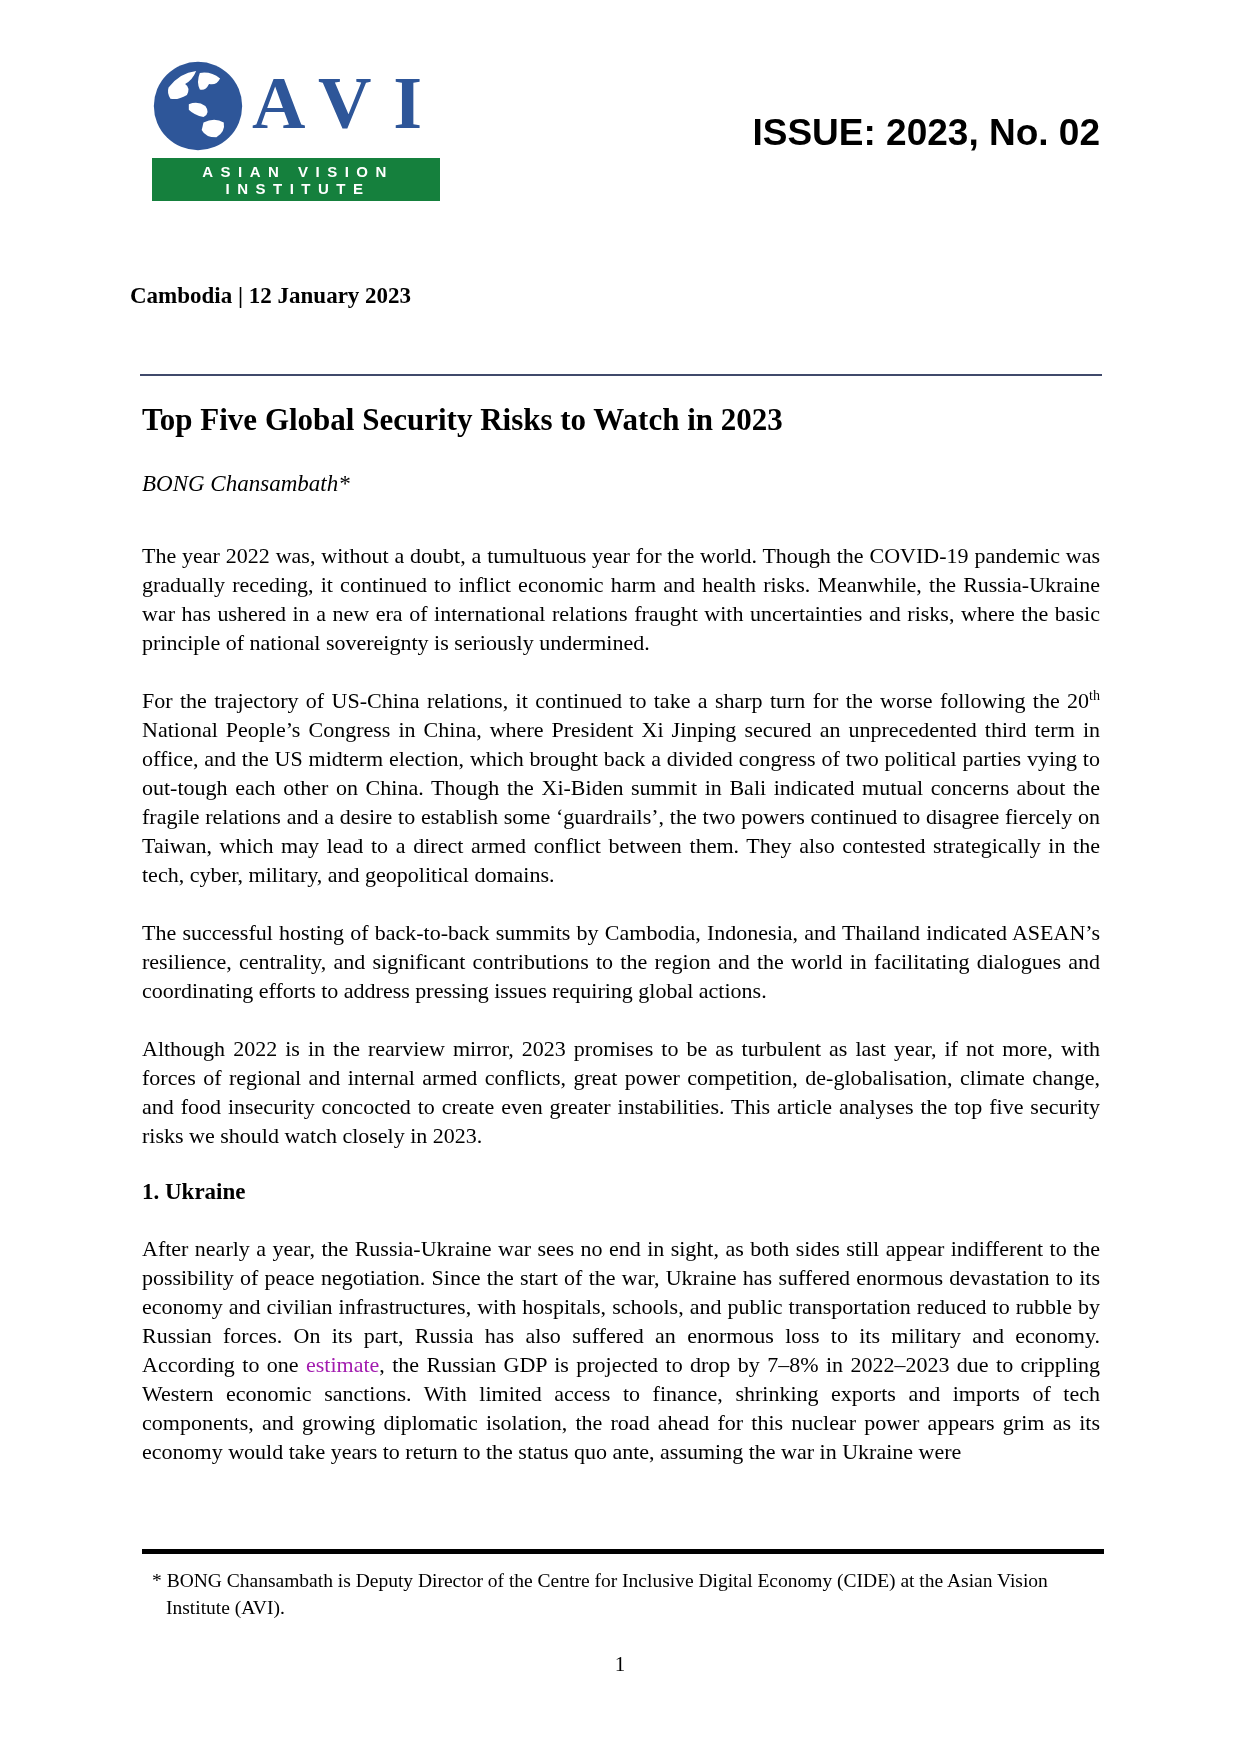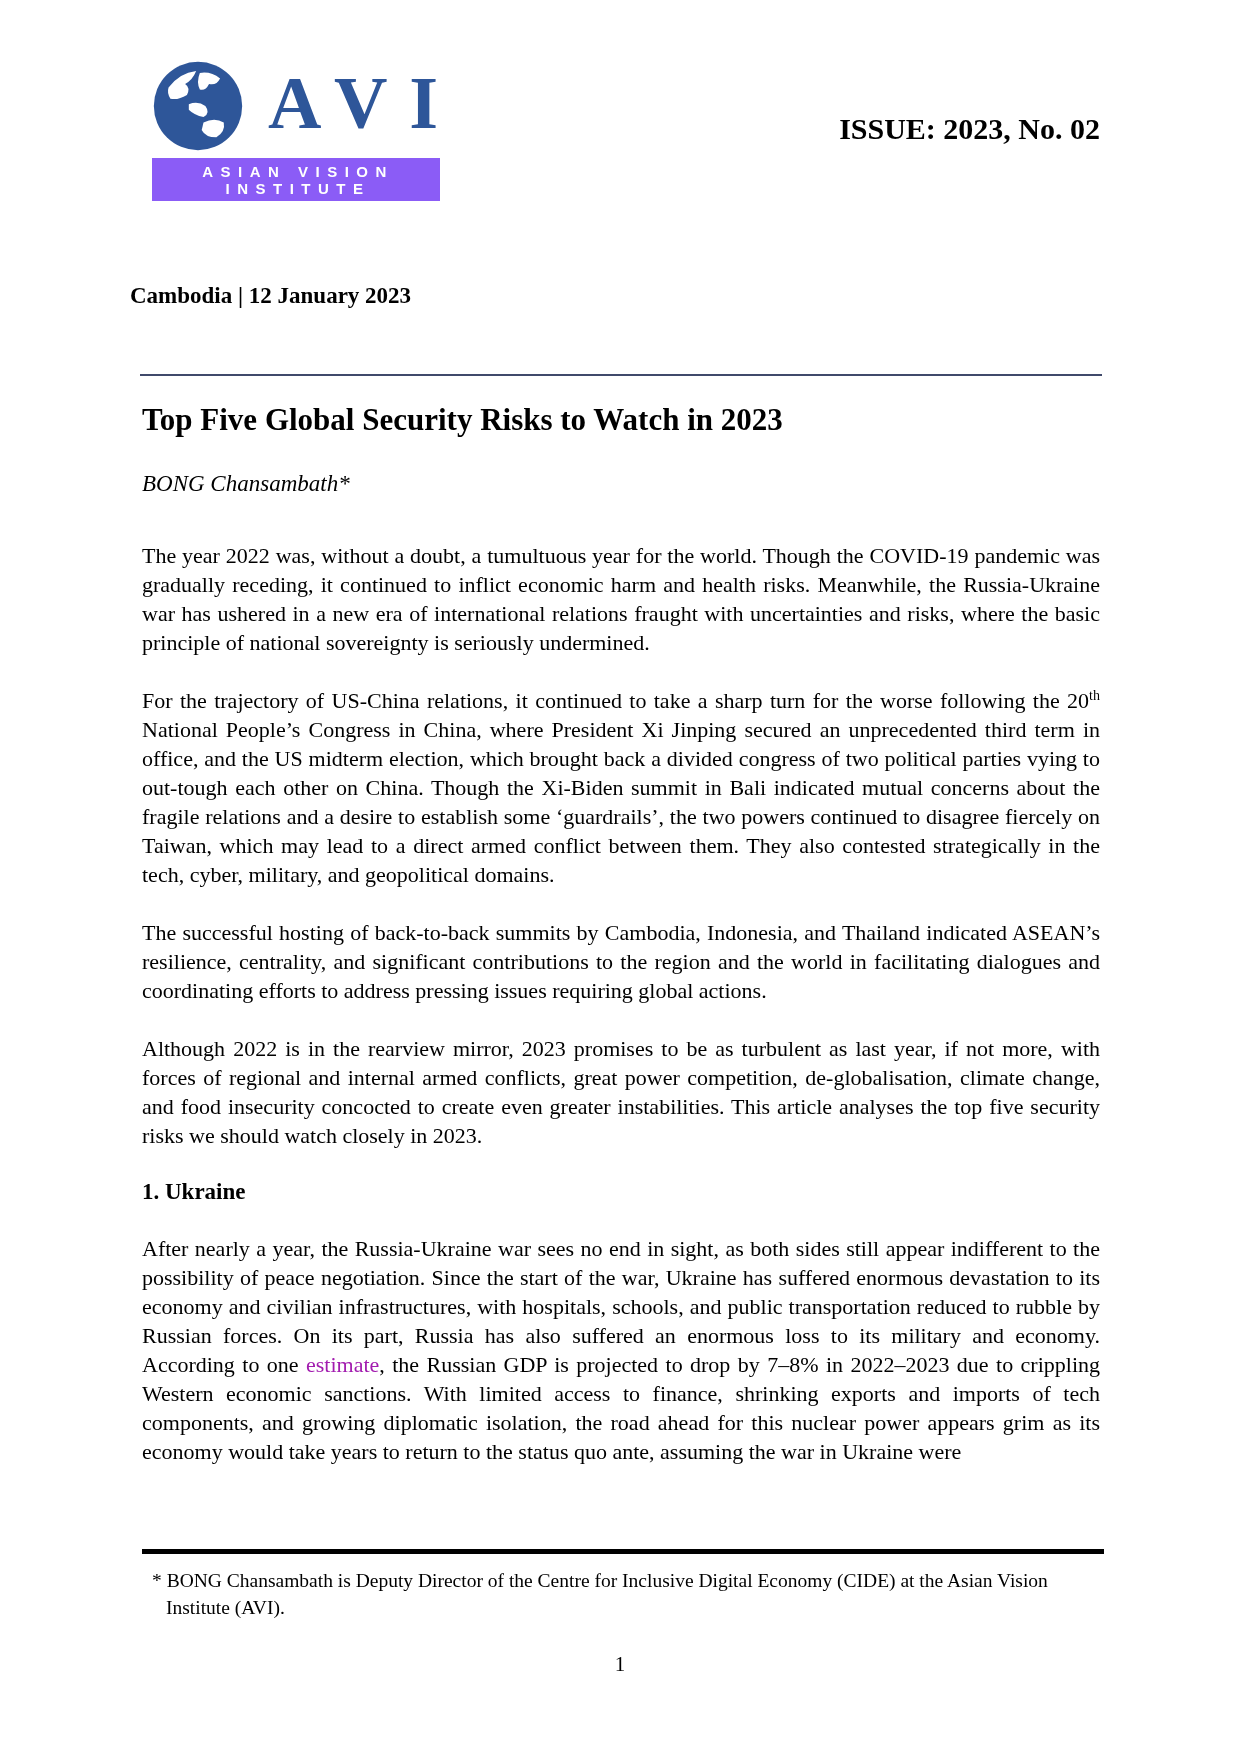--- a/index.html
+++ b/index.html
@@ -16,40 +16,40 @@
   .logo-block{position:absolute;left:152px;top:60px;width:300px;}
   .logo-top{display:flex;align-items:center;}
   .globe{width:92px;height:92px;flex:0 0 auto;}
   .logo-acronym{
     font-family:"Liberation Serif", serif;
     font-weight:bold;
     font-size:74px;
     letter-spacing:22px;
     color:#2E5699;
     line-height:1;
-    margin-left:24px;
+    margin-left:8px;
     margin-top:-6px;
   }
   .logo-banner{
     margin-top:6px;
-    background:#8b5cf6;
+    background:#15803d;
     color:#fff;
     font-family:"Liberation Sans", sans-serif;
     font-weight:bold;
     font-size:15px;
     letter-spacing:7.5px;
     text-align:center;
     padding:5px 0 4px 4px;
     width:284px;
   }
   .issue-no{
     position:absolute;
     right:140px;top:112px;
-    font-size:30px;font-weight:bold;
-    font-family:Liberation Serif, serif;
+    font-size:37px;font-weight:bold;
+    font-family:Liberation Sans, sans-serif;
     margin-left:40px;
   }
   .pub-title{
     position:absolute;
     left:142px;top:222px;
     font-size:47px;font-weight:bold;
     color:#3E4E94;
     letter-spacing:1px;
   }
   .dateline{

